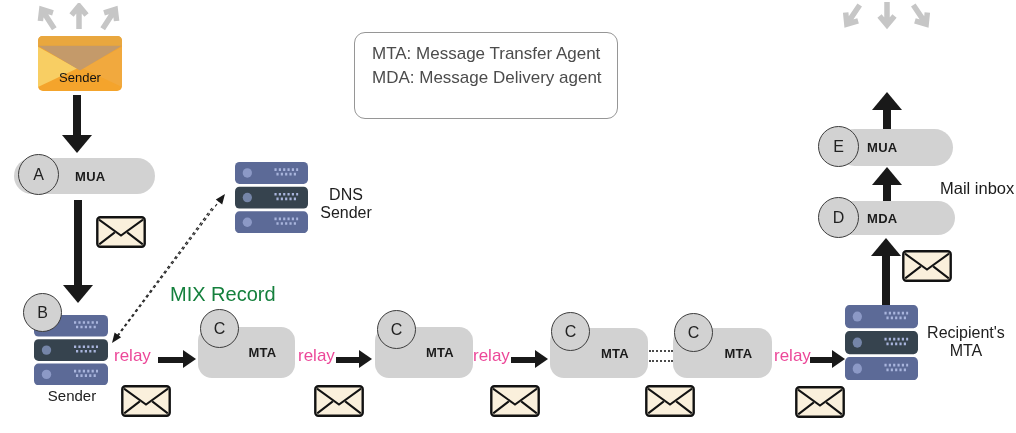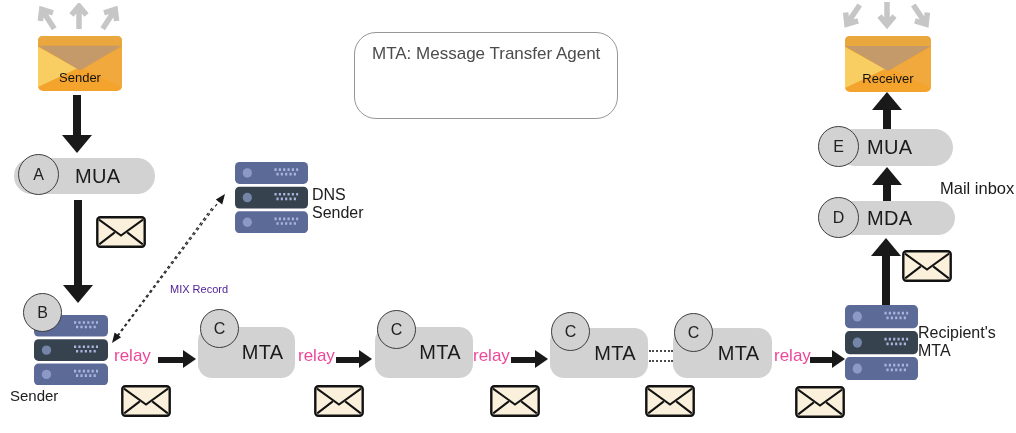--- a/index.html
+++ b/index.html
@@ -2,35 +2,35 @@
 <html><head>
 <meta charset="utf-8">
 <style>
   html,body{margin:0;padding:0;background:#fff}
   .stage{position:relative;width:1016px;height:433px;background:#ffffff;
          font-family:"Liberation Sans",sans-serif;overflow:hidden}
   .abs{position:absolute}
 
   
   .legend{position:absolute;left:354px;top:32px;width:264px;height:87px;
-          border:1.6px solid #969696;border-radius:22px;background:#fff;
+          border:1.6px solid #969696;border-radius:11px;background:#fff;
           box-sizing:border-box;padding:9px 4px 0 17px;
           font-size:17px;line-height:23.5px;color:#4c4c4c}
 
   
   .pill{position:absolute;background:#d2d2d2;display:flex;align-items:center;box-sizing:border-box}
   .round{border-radius:19px}
   .mta{border-radius:14px;justify-content:center;padding-left:32px}
   .badge{position:absolute;border-radius:50%;background:#d2d2d2;border:1.5px solid #3d3d3d;
          display:flex;align-items:center;justify-content:center;
          font-size:16px;color:#222;box-sizing:border-box;z-index:3}
-  .node-label{font-size:20px;color:#1b1b1b;font-weight:400;letter-spacing:.3px}
-
-  
-  .small-label{position:absolute;font-size:15px;color:#202020;text-align:left;line-height:17px}
+  .node-label{font-size:13px;color:#1b1b1b;font-weight:700;letter-spacing:.3px}
+
+  
+  .small-label{position:absolute;font-size:15px;color:#202020;text-align:center;line-height:17px}
   .relay{position:absolute;font-size:17px;color:#ec4899}
 
   
   .va{position:absolute;width:30px}
   .va .s{position:absolute;left:11px;width:8px;background:#191919}
   .va .hd{position:absolute;left:0;width:0;height:0;
           border-left:15px solid transparent;border-right:15px solid transparent}
   .va.down .s{top:0;bottom:14px}
   .va.down .hd{bottom:0;border-top:18px solid #191919}
   .va.up .s{top:14px;bottom:0}
@@ -85,20 +85,21 @@
         <path d="M0,10 L86,10 L43,35 Z" fill="#C49A6A"></path>
       </symbol>
       <g id="garrow">
         <path d="M10,26 L10,6 M2.5,12 L10,3 L17.5,12" fill="none" stroke="#C6C6C6" stroke-width="5.5"></path>
       </g>
     </defs>
   </svg>
 
   <div class="legend">
     <div>MTA: Message Transfer Agent</div>
+    <div>MDA: Message Delivery agent</div>
   </div>
 
   <svg class="abs" style="left:34px;top:3px" width="90" height="28" viewBox="0 0 90 28">
     <g transform="translate(3,3) rotate(-33 8 12)">
         <use href="#garrow"></use>
       </g>
     <g transform="translate(35,0)">
         <use href="#garrow"></use>
       </g>
     <g transform="translate(66,3) rotate(33 12 12)">
@@ -143,21 +144,21 @@
   <div class="small-label" style="left:312px;top:186px;width:68px;font-size:16px;line-height:18px">
     <div>DNS</div>
     <div>Sender</div>
   </div>
   <svg class="abs" style="left:100px;top:185px" width="135" height="170" viewBox="0 0 135 170">
     <path class="dash" d="M18,151 L123,11"></path>
     <path class="dash" d="M112,23 L14,155"></path>
     <path d="M125,9 L122.2,19.4 L115.8,14.6 Z" fill="#191919"></path>
     <path d="M12,158 L21.1,152.2 L14.6,147.5 Z" fill="#191919"></path>
   </svg>
-  <div class="abs" style="left:170px;top:283px;font-size:11px;color:#4c1d95">MIX Record</div>
+  <div class="abs" style="left:170px;top:283px;font-size:20px;color:#15803d">MIX Record</div>
 
   <div class="relay" style="left:114px;top:346px">relay</div>
   <div class="ha" style="left:158px;top:350px;width:38px">
       <div class="s"></div>
       <div class="hd"></div>
     </div>
 
   <div class="pill mta" style="left:198px;top:327px;width:97px;height:51px">
     <span class="node-label">MTA</span>
   </div>
@@ -245,26 +246,20 @@
   <div class="pill round" style="left:836px;top:129px;width:117px;height:37px;padding-left:31px">
     <span class="node-label">MUA</span>
   </div>
   <div class="badge" style="left:818px;top:126px;width:41px;height:41px">E</div>
 
   <div class="va up" style="left:872px;top:92px;height:37px">
       <div class="s"></div>
       <div class="hd"></div>
     </div>
 
-  <div class="abs" style="left:845px;top:36px;width:86px;height:56px">
-    <svg width="86" height="56" viewBox="0 0 86 56">
-        <use href="#env-or"></use>
-      </svg>
-    <span class="env-text">Receiver</span>
-  </div>
   <svg class="abs" style="left:840px;top:2px" width="95" height="28" viewBox="0 0 95 28">
     <g transform="translate(3,-1) rotate(214 10 14)">
         <use href="#garrow"></use>
       </g>
     <g transform="translate(37,0) rotate(180 10 13)">
         <use href="#garrow"></use>
       </g>
     <g transform="translate(70,-1) rotate(146 10 14)">
         <use href="#garrow"></use>
       </g>

